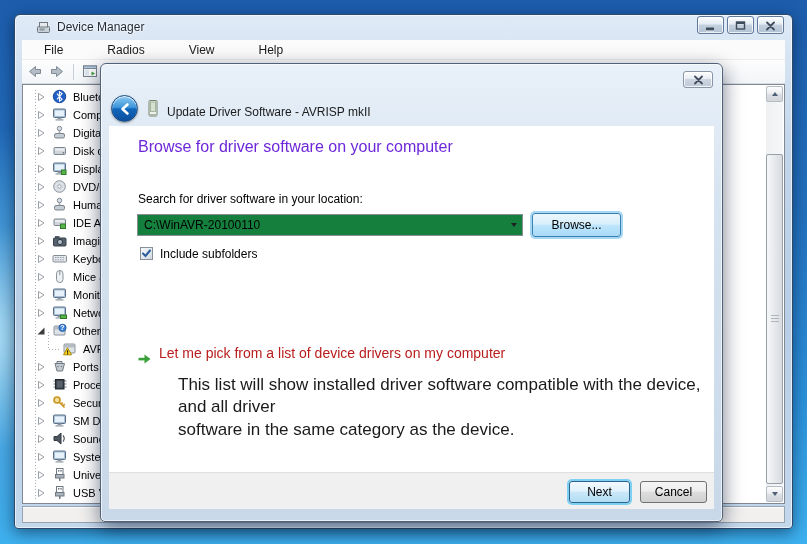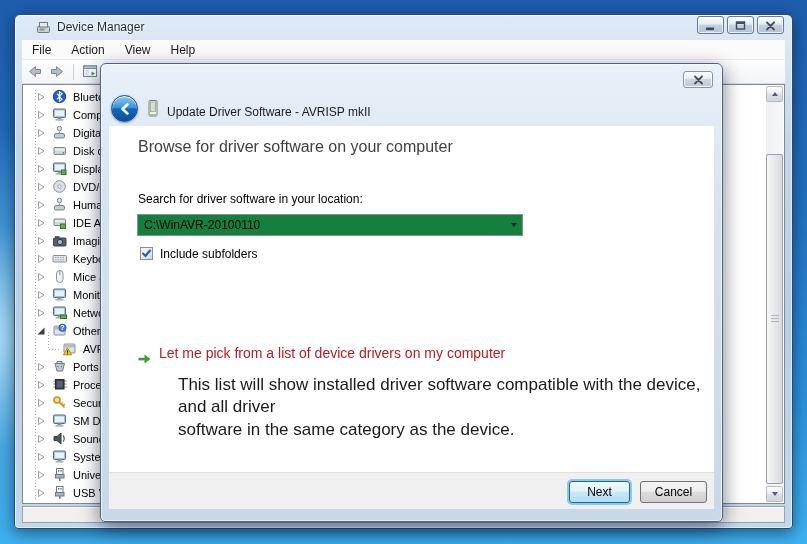--- a/index.html
+++ b/index.html
@@ -28,21 +28,21 @@
     box-shadow:inset 0 0 0 1px rgba(255,255,255,.75);
     display:flex; align-items:center; justify-content:center;
   }
   .cap-btn svg { display:block; }
 
   .dm-menubar {
     position:absolute; left:7px; right:7px; top:25px; height:20px;
     background:#fbfbfb; display:flex; align-items:center; font-size:12px; color:#1a1a1a;
     border-bottom:1px solid #ededed;
   }
-  .menu-item { padding:2px 10px; }
+  .menu-item { padding:2px 22px; }
 
   .dm-toolbar {
     position:absolute; left:7px; right:7px; top:45px; height:24px;
     background:linear-gradient(180deg,#fdfdfd,#f2f5f8); border-bottom:1px solid #d7dde3;
     display:flex; align-items:center; padding-left:2px; gap:2px;
   }
   .tool-btn { width:21px; height:20px; display:flex; align-items:center; justify-content:center; }
   .tool-sep { width:1px; height:16px; background:#c9cfd6; margin:0 3px; }
 
   .dm-tree {
@@ -103,21 +103,21 @@
   .dlg-back {
     position:absolute; left:10px; top:31px; width:27px; height:27px; border-radius:50%;
     background:linear-gradient(180deg,#8ecaf2 0%, #3d96dc 45%, #1166ba 52%, #0b4f9e 100%);
     border:1px solid #1c4a7e; box-shadow:inset 0 1px 1px rgba(255,255,255,.9), 0 1px 2px rgba(0,0,0,.35);
     display:flex; align-items:center; justify-content:center;
   }
   .dlg-wiz-icon { position:absolute; left:45px; top:35px; width:14px; height:20px; }
   .dlg-title { position:absolute; left:66px; top:41px; font-size:12px; color:#1b1b1b; }
 
   .dlg-content { position:absolute; left:8px; top:62px; width:605px; height:346px; background:#fff; }
-  .dlg-heading { position:absolute; left:29px; top:12px; font-size:16px; color:#404040; }
+  .dlg-heading { position:absolute; left:29px; top:12px; font-size:16px; color:#6d28d9; }
   .search-label { position:absolute; left:29px; top:66px; font-size:12px; color:#000; }
   .combo {
     position:absolute; left:28px; top:88px; width:386px; height:22px;
     background:#15803d; border:1px solid #878e96; display:flex; align-items:center;
   }
   .combo-text { font-size:12px; color:#000; padding-left:6px; flex:1; white-space:nowrap; overflow:hidden; }
   .combo-arrow-zone { width:17px; height:100%; display:flex; align-items:center; justify-content:center; }
   .combo-arrow { width:0; height:0; border-left:3.5px solid transparent; border-right:3.5px solid transparent; border-top:4px solid #1e2226; }
   .btn { font-size:12px; color:#000; display:flex; align-items:center; justify-content:center; border-radius:3px; }
   .btn-browse {
@@ -180,21 +180,21 @@
         <div class="cap-btn">
             <svg width="13" height="13" viewBox="0 0 13 13" xmlns="http://www.w3.org/2000/svg">
               <path d="M3 3.5 L10 10.5 M10 3.5 L3 10.5" stroke="#414d5e" stroke-width="1.8" stroke-linecap="round"></path>
             </svg>
           </div>
       </div>
     </div>
 
     <div class="dm-menubar" id="menubar">
         <div class="menu-item">File</div>
-        <div class="menu-item">Action</div>
+        <div class="menu-item">Radios</div>
         <div class="menu-item">View</div>
         <div class="menu-item">Help</div>
       </div>
 
     <div class="dm-toolbar">
       <div class="tool-btn">
           <svg width="17" height="15" viewBox="0 0 17 15" xmlns="http://www.w3.org/2000/svg">
             <path d="M9.5 2.5 L3.5 7.5 L9.5 12.5 L9.5 9.5 L14.5 9.5 L14.5 5.5 L9.5 5.5 Z" fill="#b4bdc6" stroke="#7f8a95"></path>
           </svg>
         </div>
@@ -512,20 +512,21 @@
     <div class="dlg-content">
       <div class="dlg-heading">Browse for driver software on your computer</div>
       <div class="search-label">Search for driver software in your location:</div>
 
       <div class="combo">
         <span class="combo-text">C:\WinAVR-20100110</span>
         <span class="combo-arrow-zone">
           <span class="combo-arrow"></span>
         </span>
       </div>
+      <div class="btn btn-browse">Browse...</div>
 
       <div class="checkbox">
           <svg width="11" height="11" viewBox="0 0 11 11" xmlns="http://www.w3.org/2000/svg">
             <path d="M2 5.5 L4.5 8 L9 2.5" stroke="#2a5d9e" stroke-width="2" fill="none" stroke-linecap="round"></path>
           </svg>
         </div>
       <div class="checkbox-label">Include subfolders</div>
 
       <span class="pick-arrow"><svg width="16" height="14" viewBox="0 0 16 14" xmlns="http://www.w3.org/2000/svg">
             <rect x="1.5" y="5.8" width="7" height="2.6" fill="#3aa03a"></rect>

